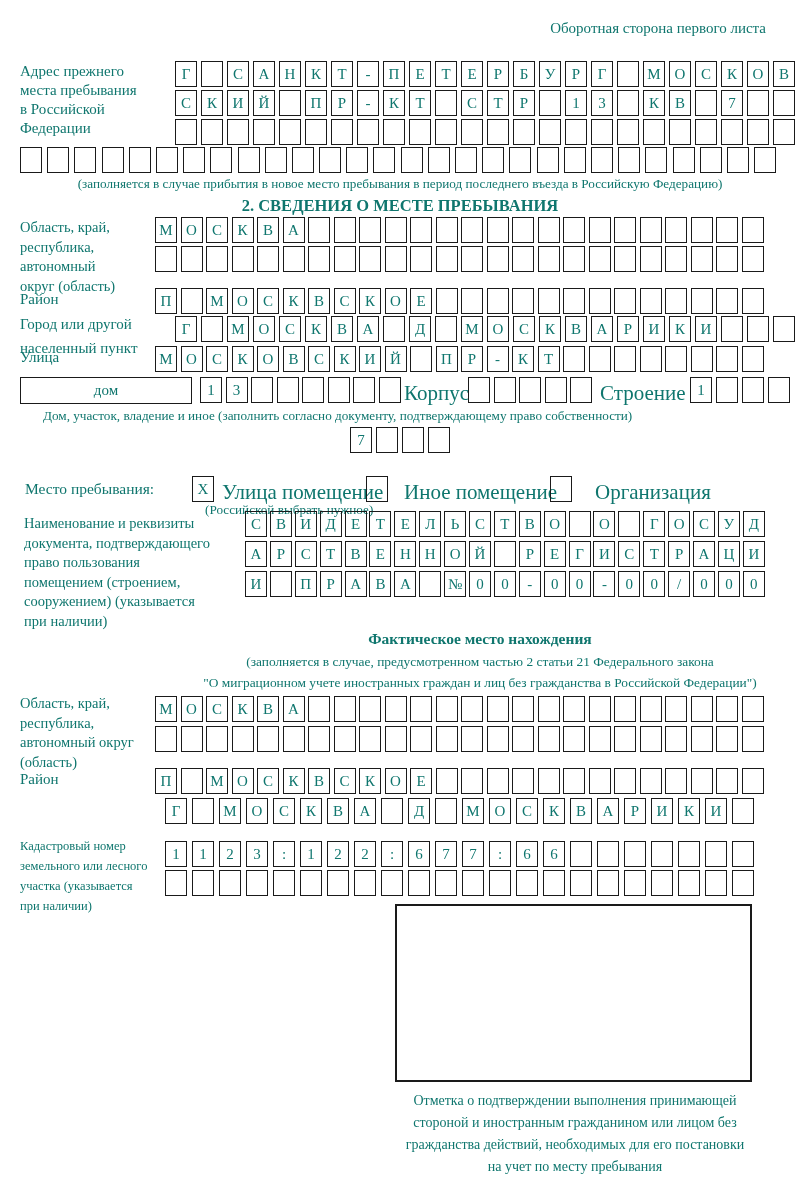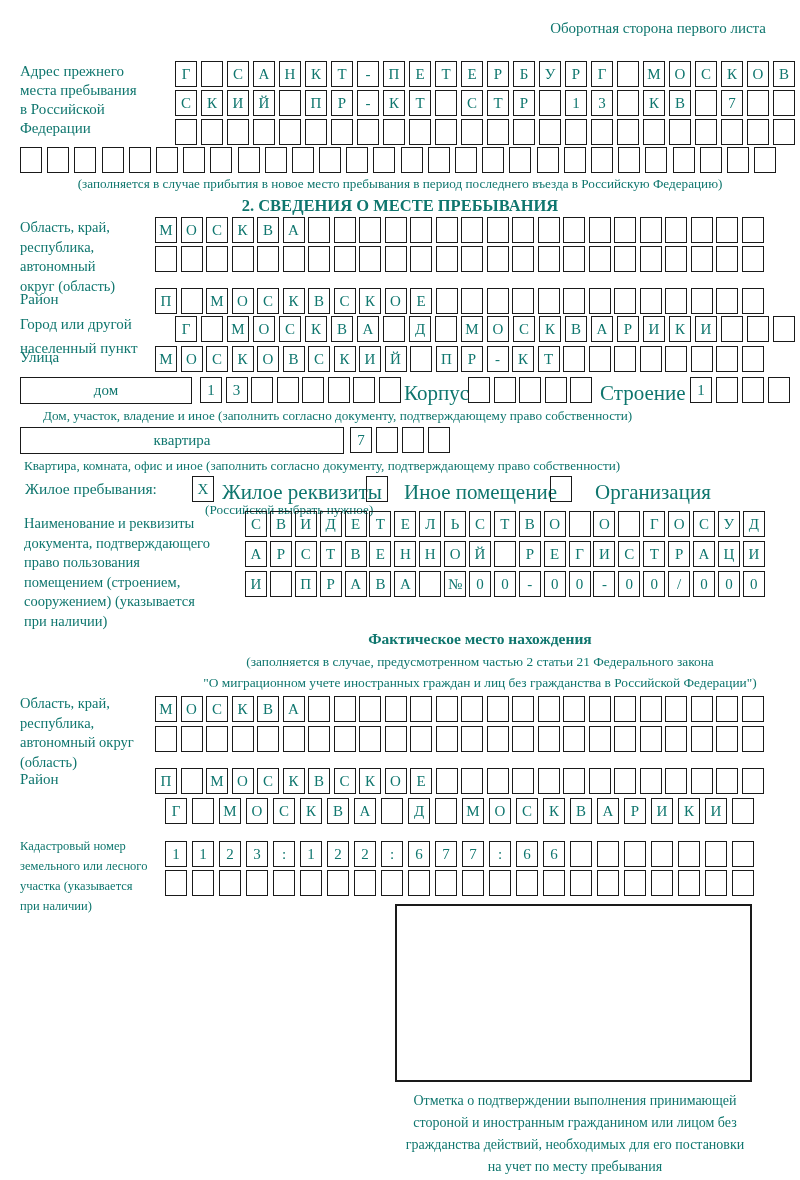--- a/index.html
+++ b/index.html
@@ -321,32 +321,30 @@
     </div>
   <div class="inlbl" style="left:600px; top:381px;">Строение</div>
   <div class="cellrow g4" style="left:690px; top:377px;">
       <span class="cell">1</span>
       <span class="cell"></span>
       <span class="cell"></span>
       <span class="cell"></span>
     </div>
   <div class="note" style="left:24px; top:408px;margin-left:19px;">Дом, участок, владение и иное (заполнить согласно документу, подтверждающему право собственности)</div>
 
-  <div class="widebox" style="left:20px; top:427px; width:324px;">квартира</div>
   <div class="cellrow g4" style="left:350px; top:427px;">
       <span class="cell">7</span>
       <span class="cell"></span>
       <span class="cell"></span>
       <span class="cell"></span>
     </div>
-  <div class="note" style="left:24px; top:458px;">Квартира, комната, офис и иное (заполнить согласно документу, подтверждающему право собственности)</div>
-
-  <div class="inlbl" style="left:25px; top:480px; font-size:15.5px;">Жилое пребывания:</div>
+
+  <div class="inlbl" style="left:25px; top:480px; font-size:15.5px;">Место пребывания:</div>
   <span class="cell acell" style="left:192px; top:476px;">X</span>
-  <div class="inlbl" style="left:222px; top:480px;">Жилое реквизиты</div>
+  <div class="inlbl" style="left:222px; top:480px;">Улица помещение</div>
   <span class="cell acell" style="left:366px; top:476px;"></span>
   <div class="inlbl" style="left:404px; top:480px;">Иное помещение</div>
   <span class="cell acell" style="left:550px; top:476px;"></span>
   <div class="inlbl" style="left:595px; top:480px;">Организация</div>
   <div class="note" style="left:205px; top:502px;">(Российской выбрать нужное)</div>
 
   <div class="lbl lh195" style="left:24px; top:514px;">Наименование и реквизиты
 документа, подтверждающего
 право пользования
 помещением (строением,

